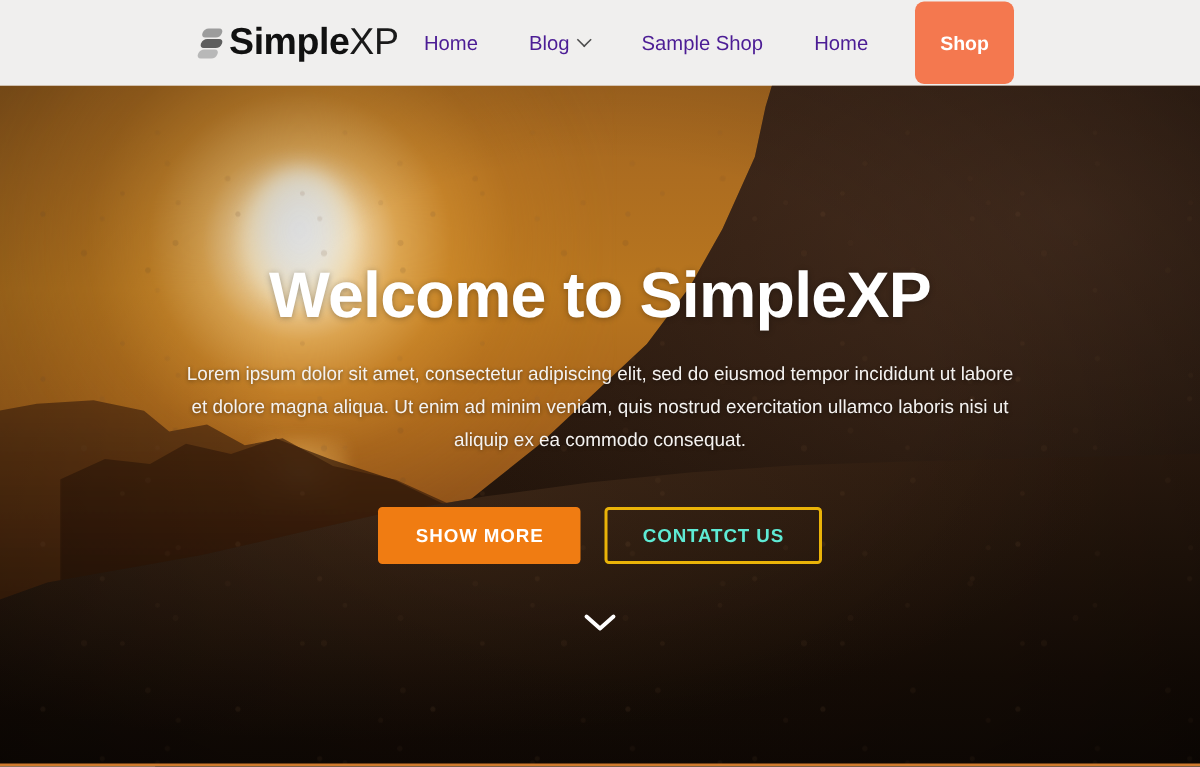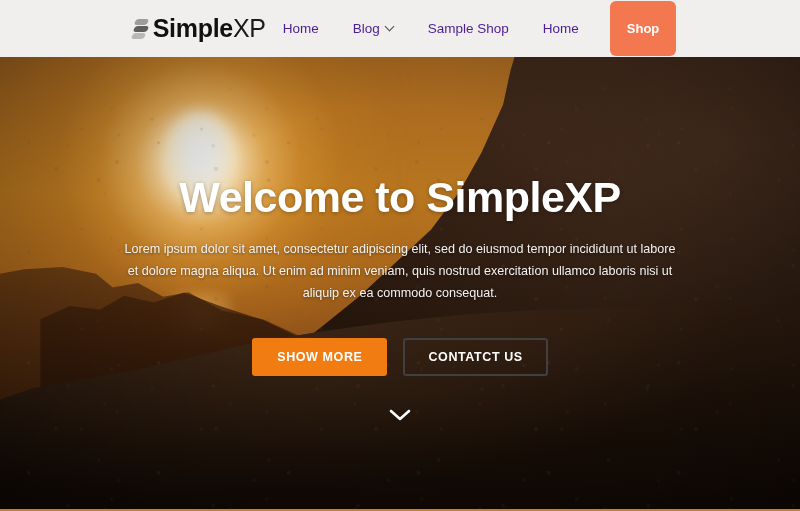--- a/index.html
+++ b/index.html
@@ -329,22 +329,22 @@
 
   .btn-primary {
     background: #f07c12;
     color: #ffffff;
     border-radius: 3px;
     padding: 12px 25px;
   }
 
   .btn-ghost {
     background: transparent;
-    color: #ffffff;
-    border: 2px solid #404040;
+    color: #5eead4;
+    border: 2px solid #eab308;
     border-radius: 3px;
     padding: 10px 23px;
   }
 
   .scroll-cue {
     margin-top: 33px;
     width: 26px;
     height: 16px;
     display: flex;
     align-items: center;

